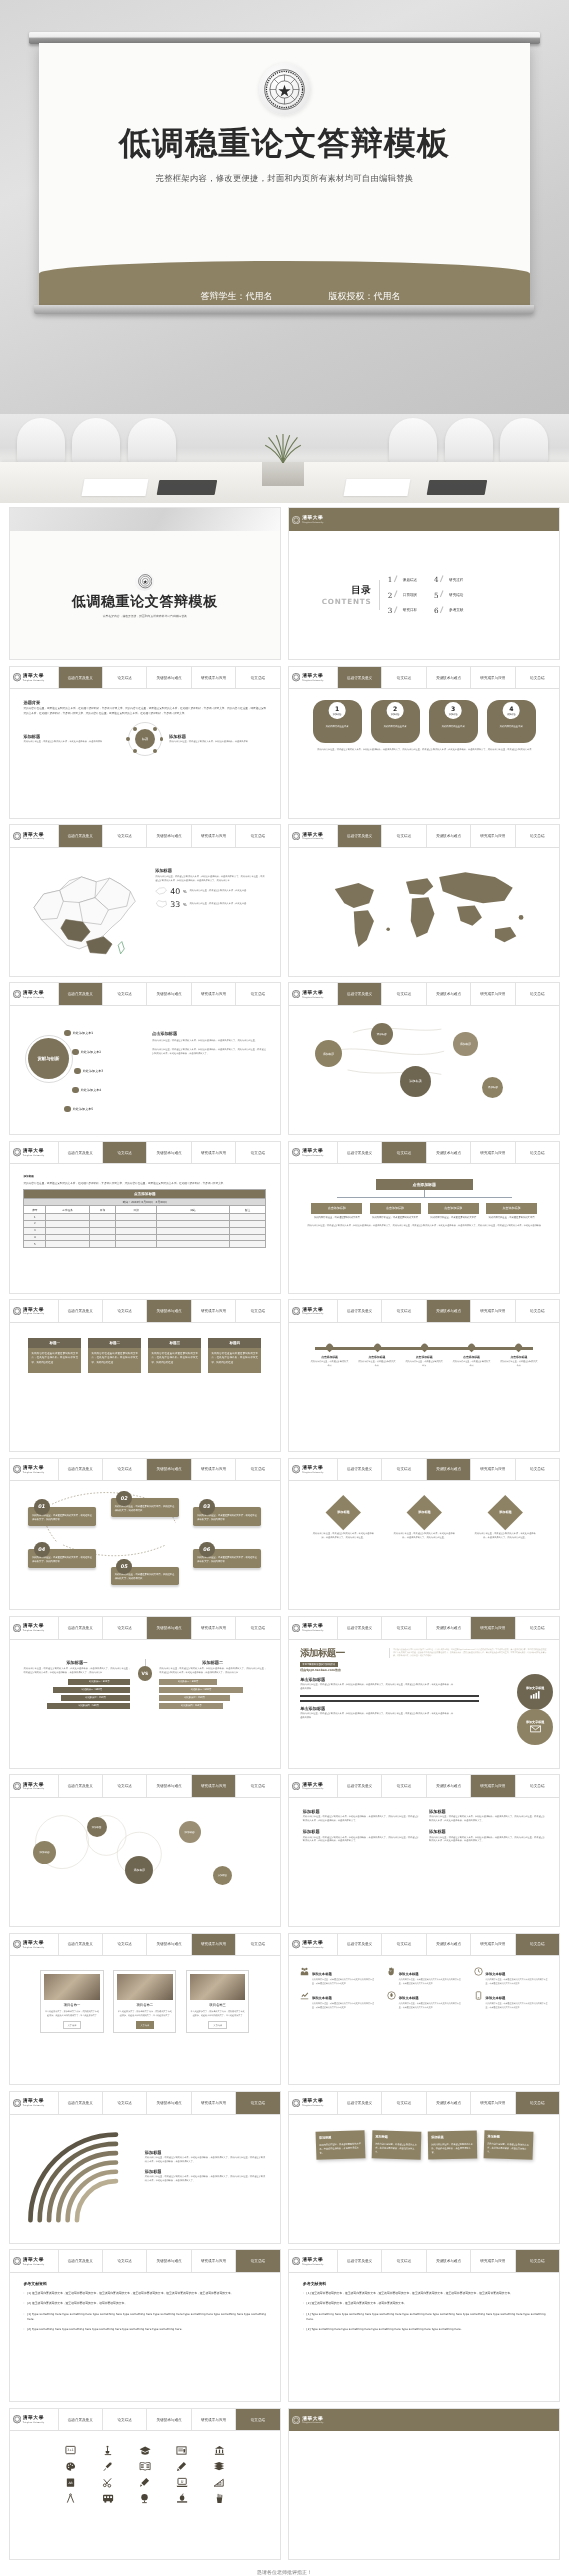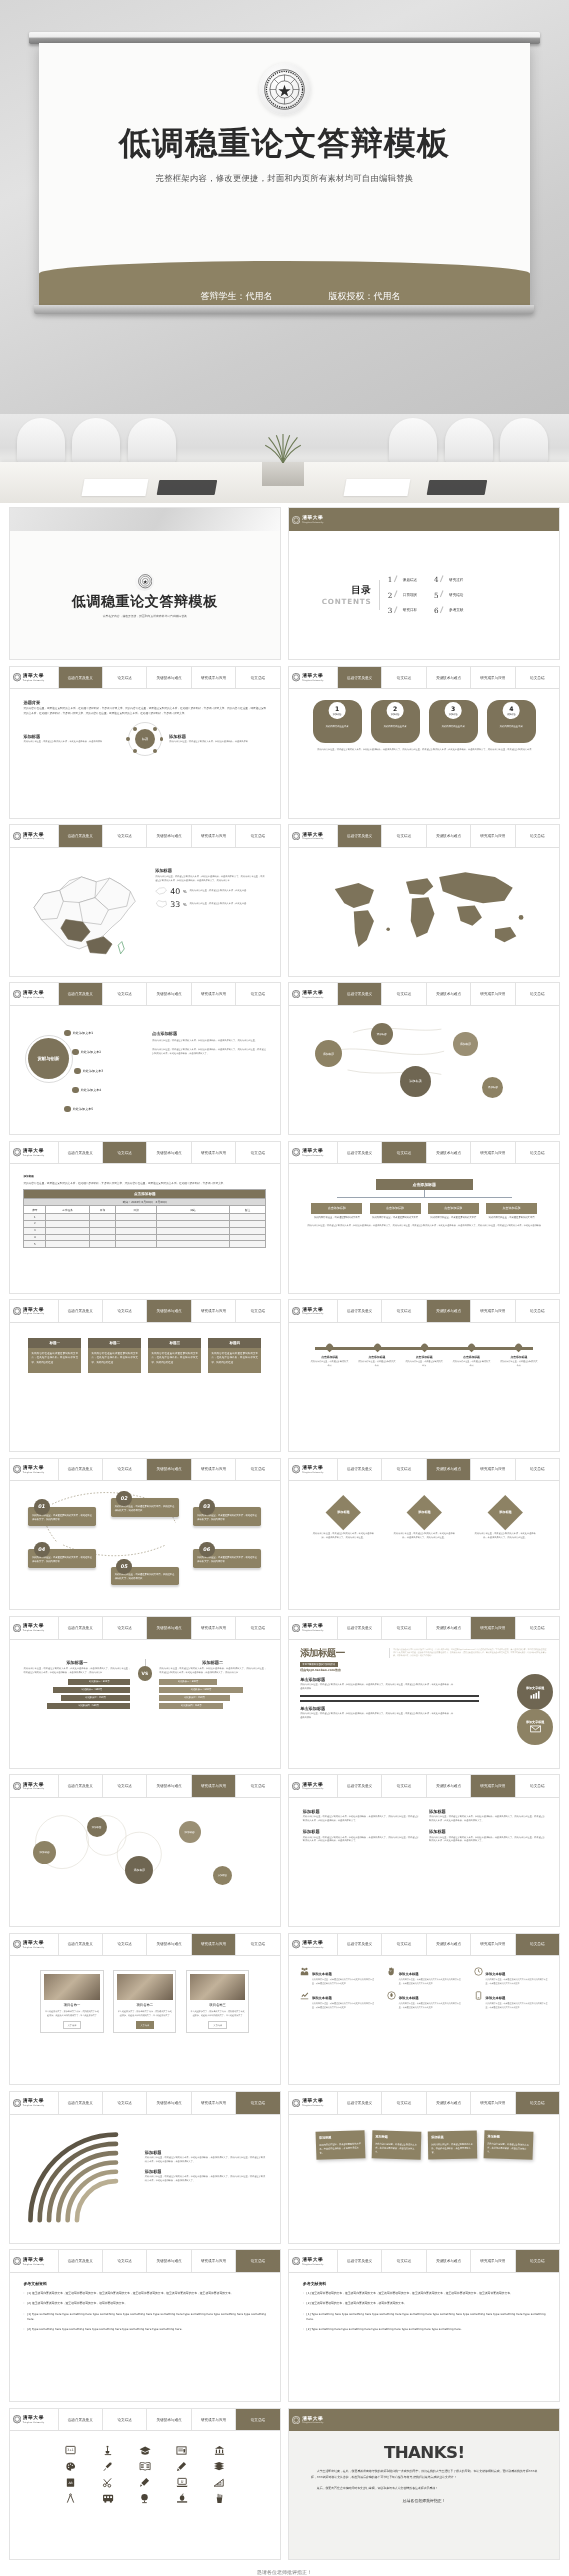--- a/index.html
+++ b/index.html
@@ -1542,24 +1542,18 @@
         <span class="lg-mark"><svg width="8.3" height="8.3" viewBox="0 0 100 100">
               <circle cx="50" cy="50" r="46" fill="none" stroke="#fff" stroke-width="7"></circle>
               <circle cx="50" cy="50" r="28" fill="none" stroke="#fff" stroke-width="6"></circle>
             </svg></span>
         <span class="lg-txt">
             <div class="lg-cn">清華大學</div>
             <div class="lg-en">Tsinghua University</div>
           </span>
       </div>
     </div>
-    <div class="thx-body">
-      <div class="thx-t">THANKS!</div>
-      <div class="thx-p">大学生活即将结束，在此，我要感谢所有教导我的老师和陪伴我一齐成长的同学，他们在我的大学生涯给予了很大的帮助。本论文能够顺利完成，要特别感谢我的导师XXX老师，XXX老师对该论文从选题，构思到最后定稿的各个环节给予细心指引与教导,使我得以最终完成毕业论文设计！</div>
-      <div class="thx-p">最后，我要向百忙之中抽时间对本文进行审阅，评议和参与本人论文答辩的各位老师表示感谢！</div>
-      <div class="thx-f">恳请各位老师批评指正！</div>
-    </div>
   </div>
 
 </div>
 
 <div class="footer-note">恳请各位老师批评指正！</div>
 
 
 </body></html>

